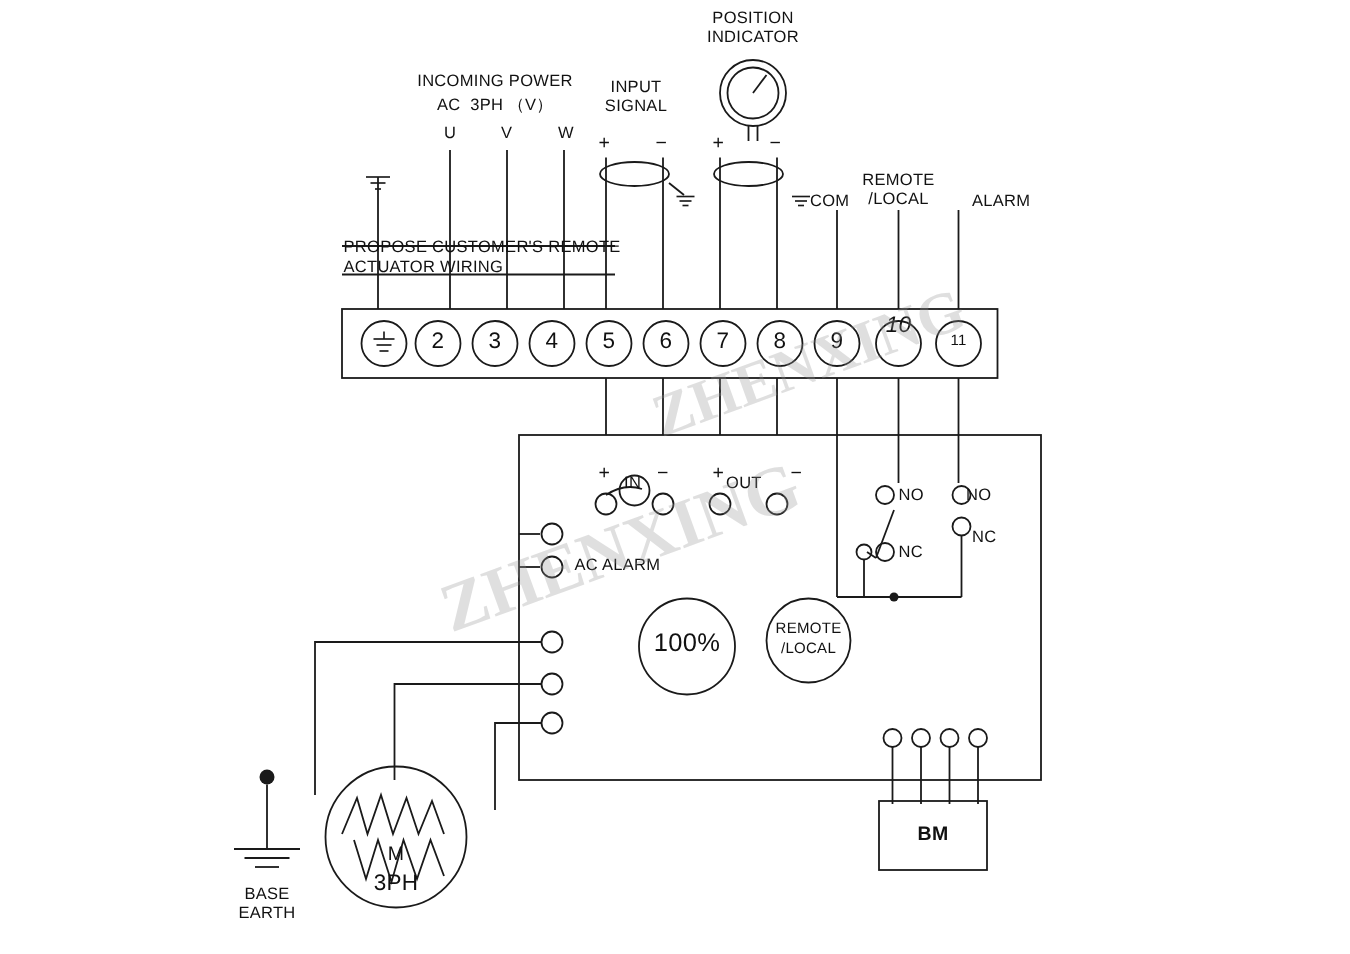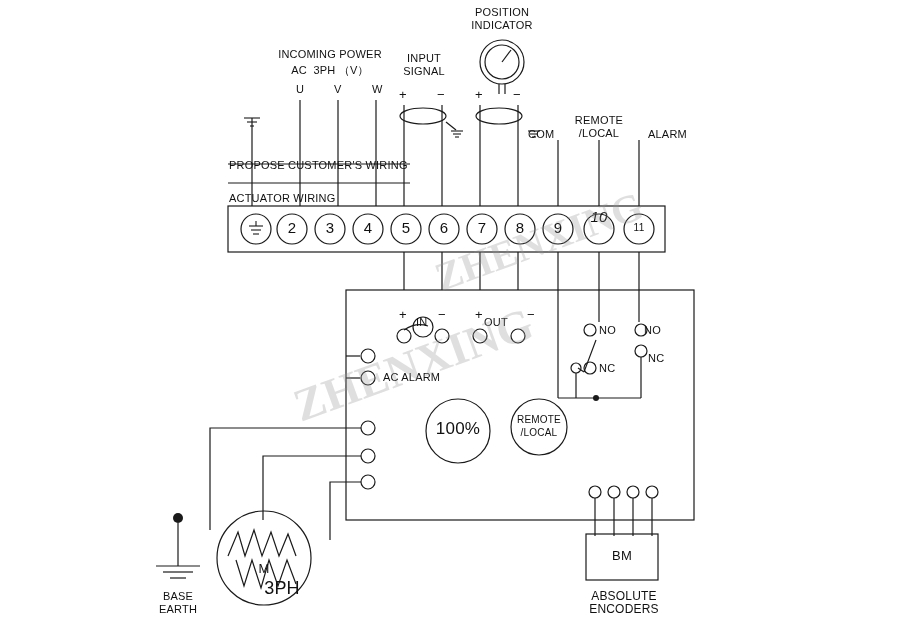--- a/index.html
+++ b/index.html
@@ -165,27 +165,27 @@
 
   <div class="lbl" style="left:296px;top:83px;">U</div>
   <div class="lbl" style="left:334px;top:83px;">V</div>
   <div class="lbl" style="left:372px;top:83px;">W</div>
 
   <div class="lbl" style="left:399px;top:88px;font-size:13px;">+</div>
   <div class="lbl" style="left:437px;top:88px;font-size:13px;">−</div>
   <div class="lbl" style="left:475px;top:88px;font-size:13px;">+</div>
   <div class="lbl" style="left:513px;top:88px;font-size:13px;">−</div>
 
-  <div class="lbl" style="left:528px;top:128px;">COM</div>
+  <div class="lbl" style="left:540px;top:128px;">COM</div>
   <div class="lbl c" style="left:569px;top:114px;width:60px;">REMOTE
 /LOCAL</div>
   <div class="lbl" style="left:648px;top:128px;">ALARM</div>
 
-  <div class="lbl" style="left:229px;top:159px;">PROPOSE CUSTOMER'S WIRING</div>
-  <div class="lbl" style="left:229px;top:192px;">ACTUATOR WIRING</div>
+  <div class="lbl" style="left:229px;top:159px;">PROPOSE CUSTOMER'S REMOTE</div>
+  <div class="lbl" style="left:229px;top:172px;">ACTUATOR WIRING</div>
 
   <div class="lbl c" style="left:277px;top:221px;width:30px;font-size:15px;">2</div>
   <div class="lbl c" style="left:315px;top:221px;width:30px;font-size:15px;">3</div>
   <div class="lbl c" style="left:353px;top:221px;width:30px;font-size:15px;">4</div>
   <div class="lbl c" style="left:391px;top:221px;width:30px;font-size:15px;">5</div>
   <div class="lbl c" style="left:429px;top:221px;width:30px;font-size:15px;">6</div>
   <div class="lbl c" style="left:467px;top:221px;width:30px;font-size:15px;">7</div>
   <div class="lbl c" style="left:505px;top:221px;width:30px;font-size:15px;">8</div>
   <div class="lbl c" style="left:543px;top:221px;width:30px;font-size:15px;">9</div>
   <div class="lbl c" style="left:584px;top:210px;width:30px;font-size:15px;font-style:italic;">10</div>
@@ -203,25 +203,23 @@
   <div class="lbl" style="left:599px;top:324px;">NO</div>
   <div class="lbl" style="left:599px;top:362px;">NC</div>
   <div class="lbl" style="left:644px;top:324px;">NO</div>
   <div class="lbl" style="left:648px;top:352px;">NC</div>
 
   <div class="lbl c" style="left:428px;top:422px;width:60px;font-size:17px;font-weight:normal;">100%</div>
   <div class="lbl c" style="left:509px;top:413px;width:60px;font-size:10px;">REMOTE
 /LOCAL</div>
 
   <div class="lbl c" style="left:249px;top:562px;width:30px;font-size:13px;">M</div>
-  <div class="lbl c" style="left:262px;top:582px;width:40px;font-size:18px;">3PH</div>
+  <div class="lbl c" style="left:244px;top:582px;width:40px;font-size:15px;">3PH</div>
 
   <div class="lbl c" style="left:146px;top:590px;width:64px;font-size:11px;">BASE
 EARTH</div>
 
-  <div class="lbl c" style="left:592px;top:549px;width:60px;font-size:13px;">BM</div>
-  <div class="lbl c" style="left:578px;top:590px;width:92px;font-size:12px;">ABSOLUTE
-ENCODERS</div>
+  <div class="lbl c" style="left:592px;top:549px;width:60px;font-size:13px;font-weight:bold;">BM</div>
 
   <div class="wm" style="left:288px;top:338px;">ZHENXING</div>
   <div class="wm" style="left:430px;top:218px;font-size:40px;">ZHENXING</div>
 
 </div>
 
 </body></html>

